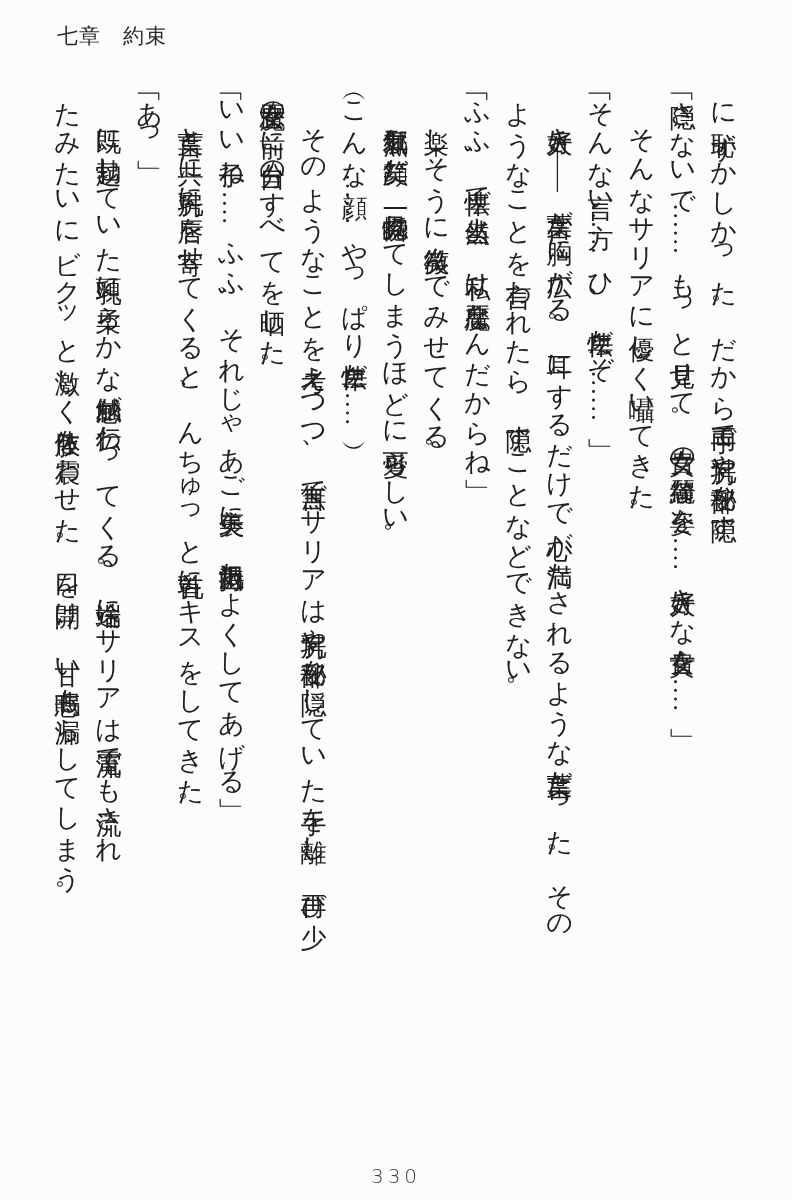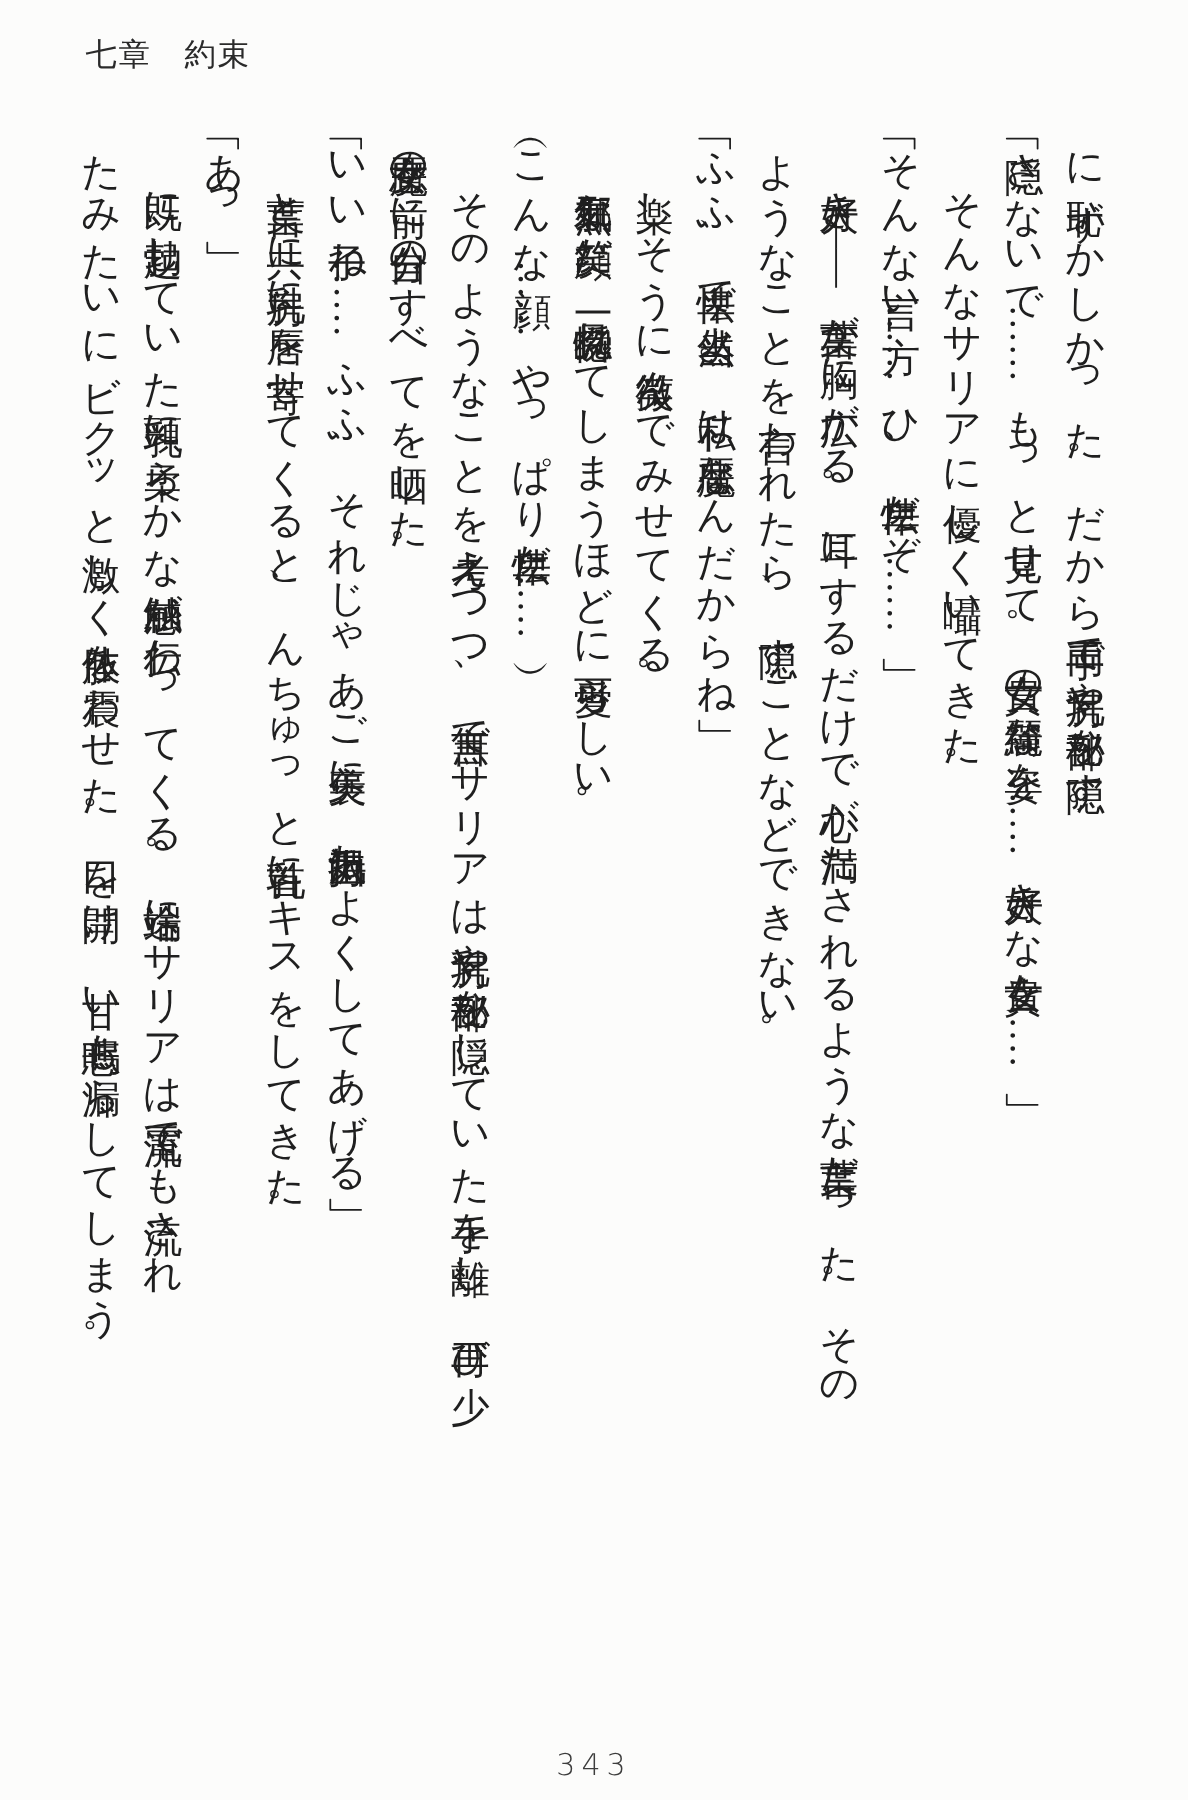--- a/index.html
+++ b/index.html
@@ -76,14 +76,14 @@
       <p class="line">（こんな顔……やっぱり卑怯だ……）</p>
       <p class="line indent">そのようなことを考えつつ、無言でサリアは乳房や秘部を隠していた手を離し、再び少</p>
       <p class="line">女悪魔の前に自分のすべてを晒した。</p>
       <p class="line">「いい子ね……ふふ、それじゃあご褒美に、沢山気持ちよくしてあげる」</p>
       <p class="line indent">言葉と共に乳房に唇を寄せてくると、んちゅっと乳首にキスをしてきた。</p>
       <p class="line">「あっ」</p>
       <p class="line indent">既に勃起していた乳頭に柔らかな感触が伝わってくる。途端にサリアは電流でも流され</p>
       <p class="line">たみたいにビクッと激しく肢体を震わせた。口を開け、甘い悲鳴も漏らしてしまう。</p>
     </div>
 
-  <div class="page-number">343</div>
+  <div class="page-number">330</div>
 </div>
 
 </body></html>

